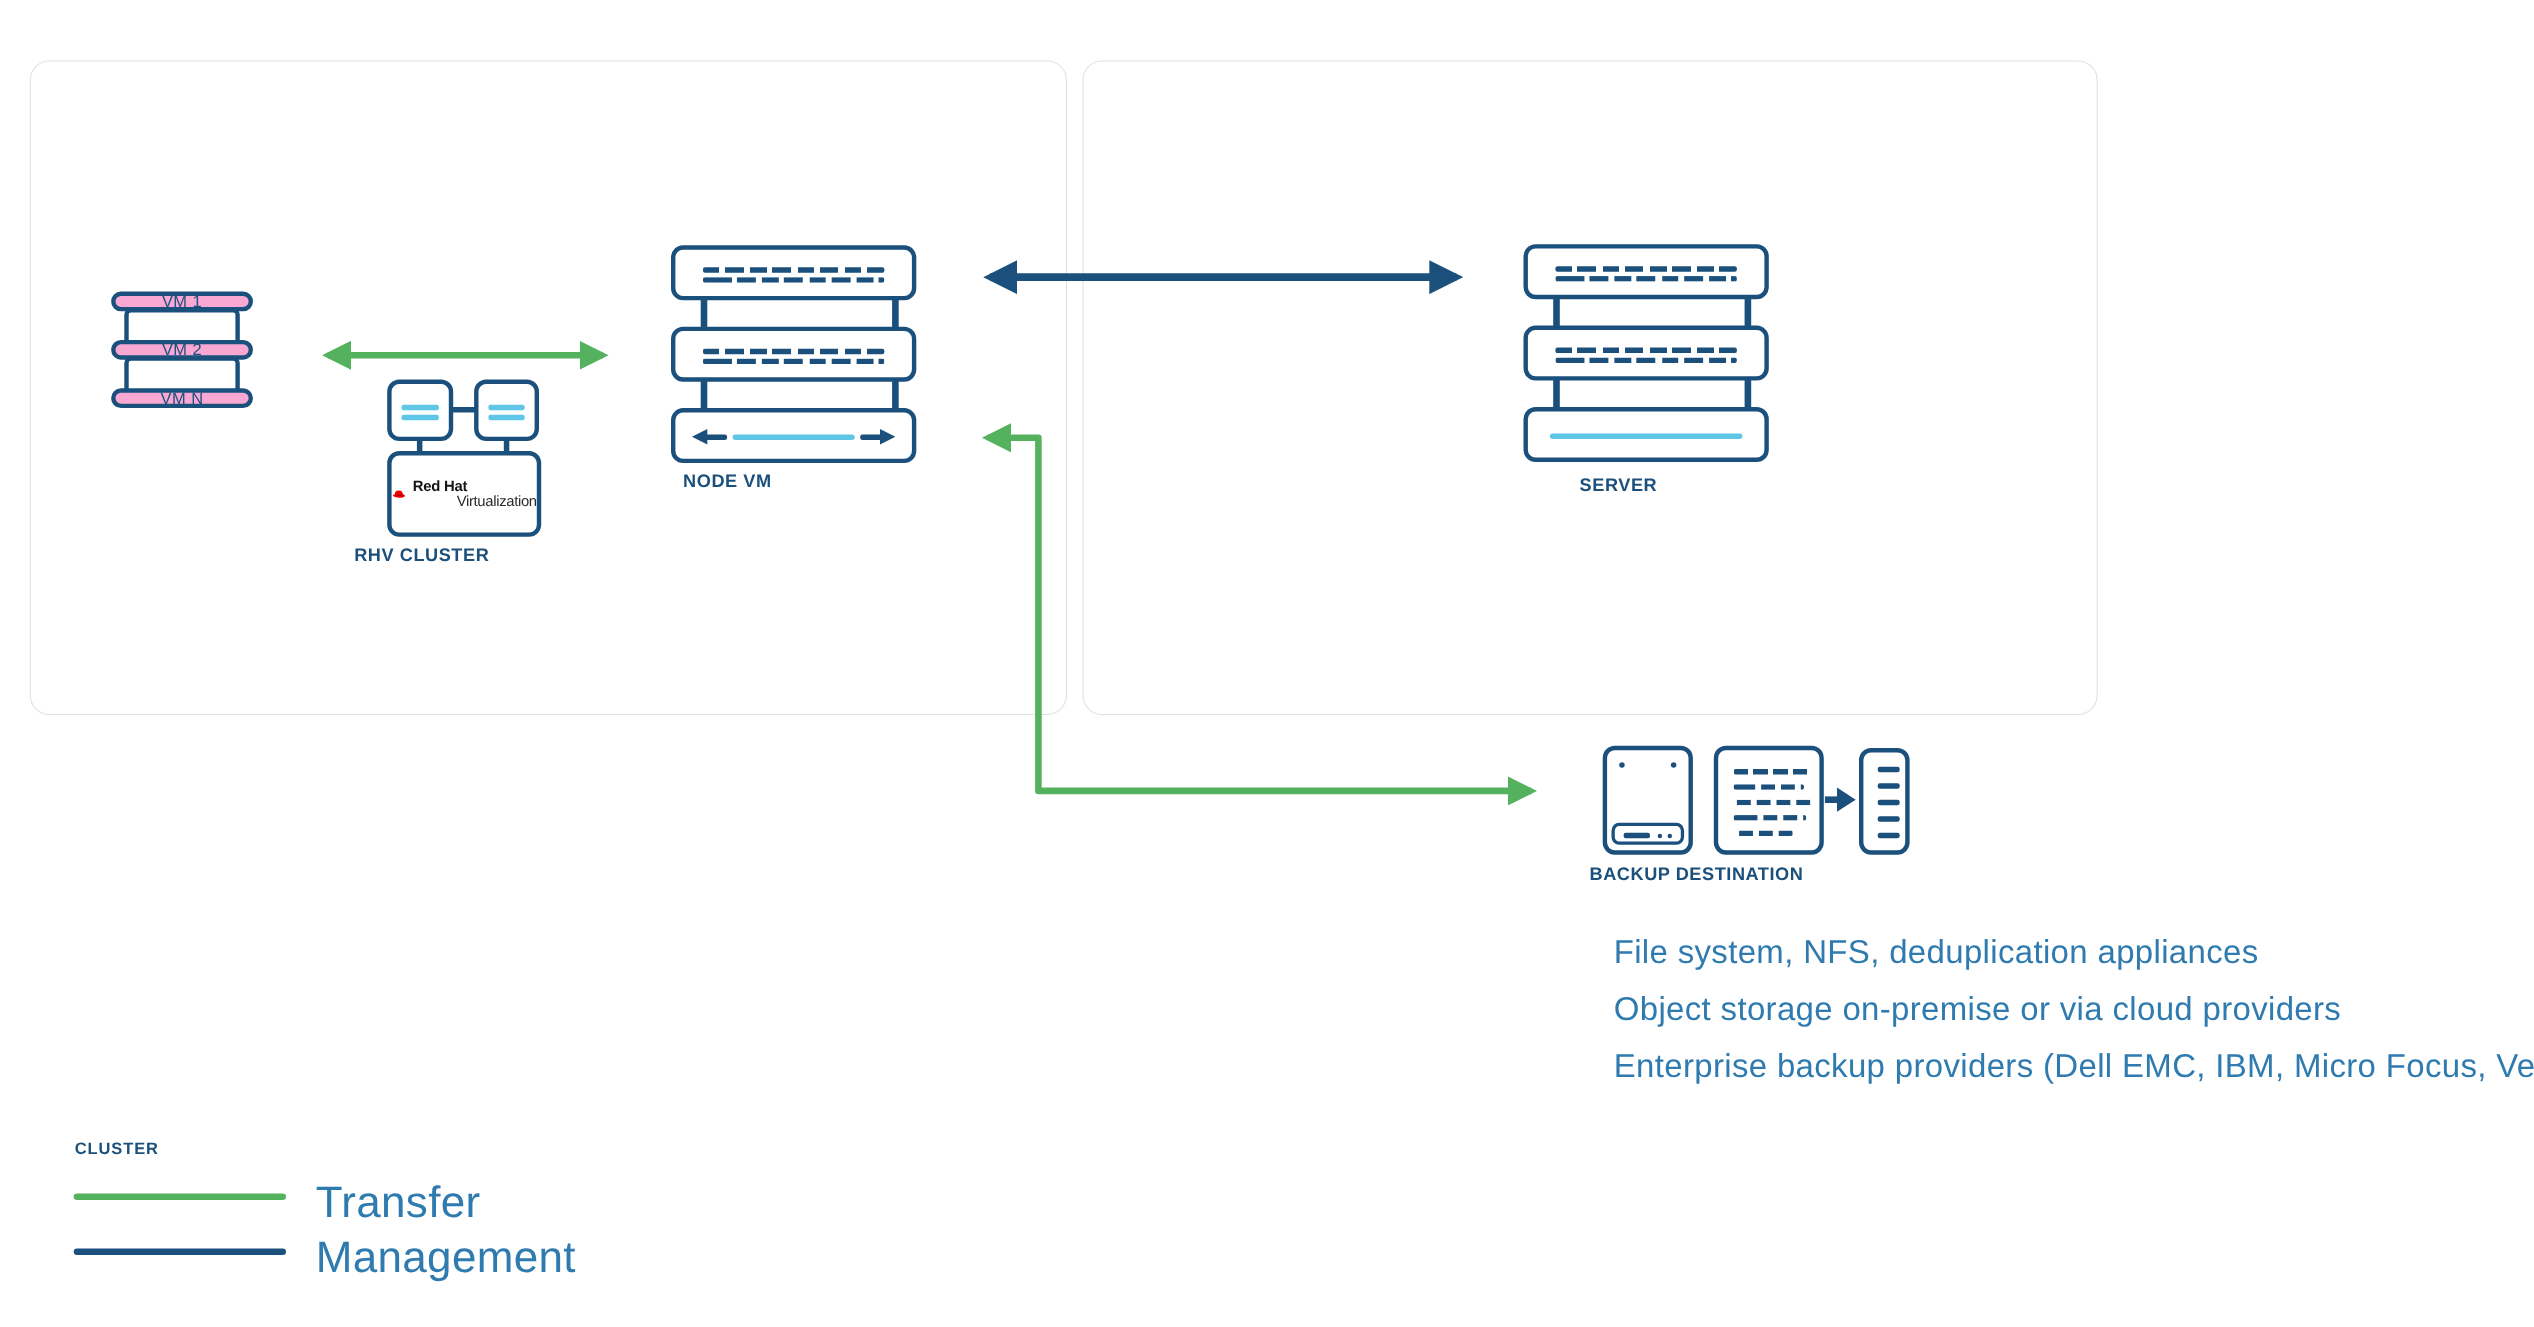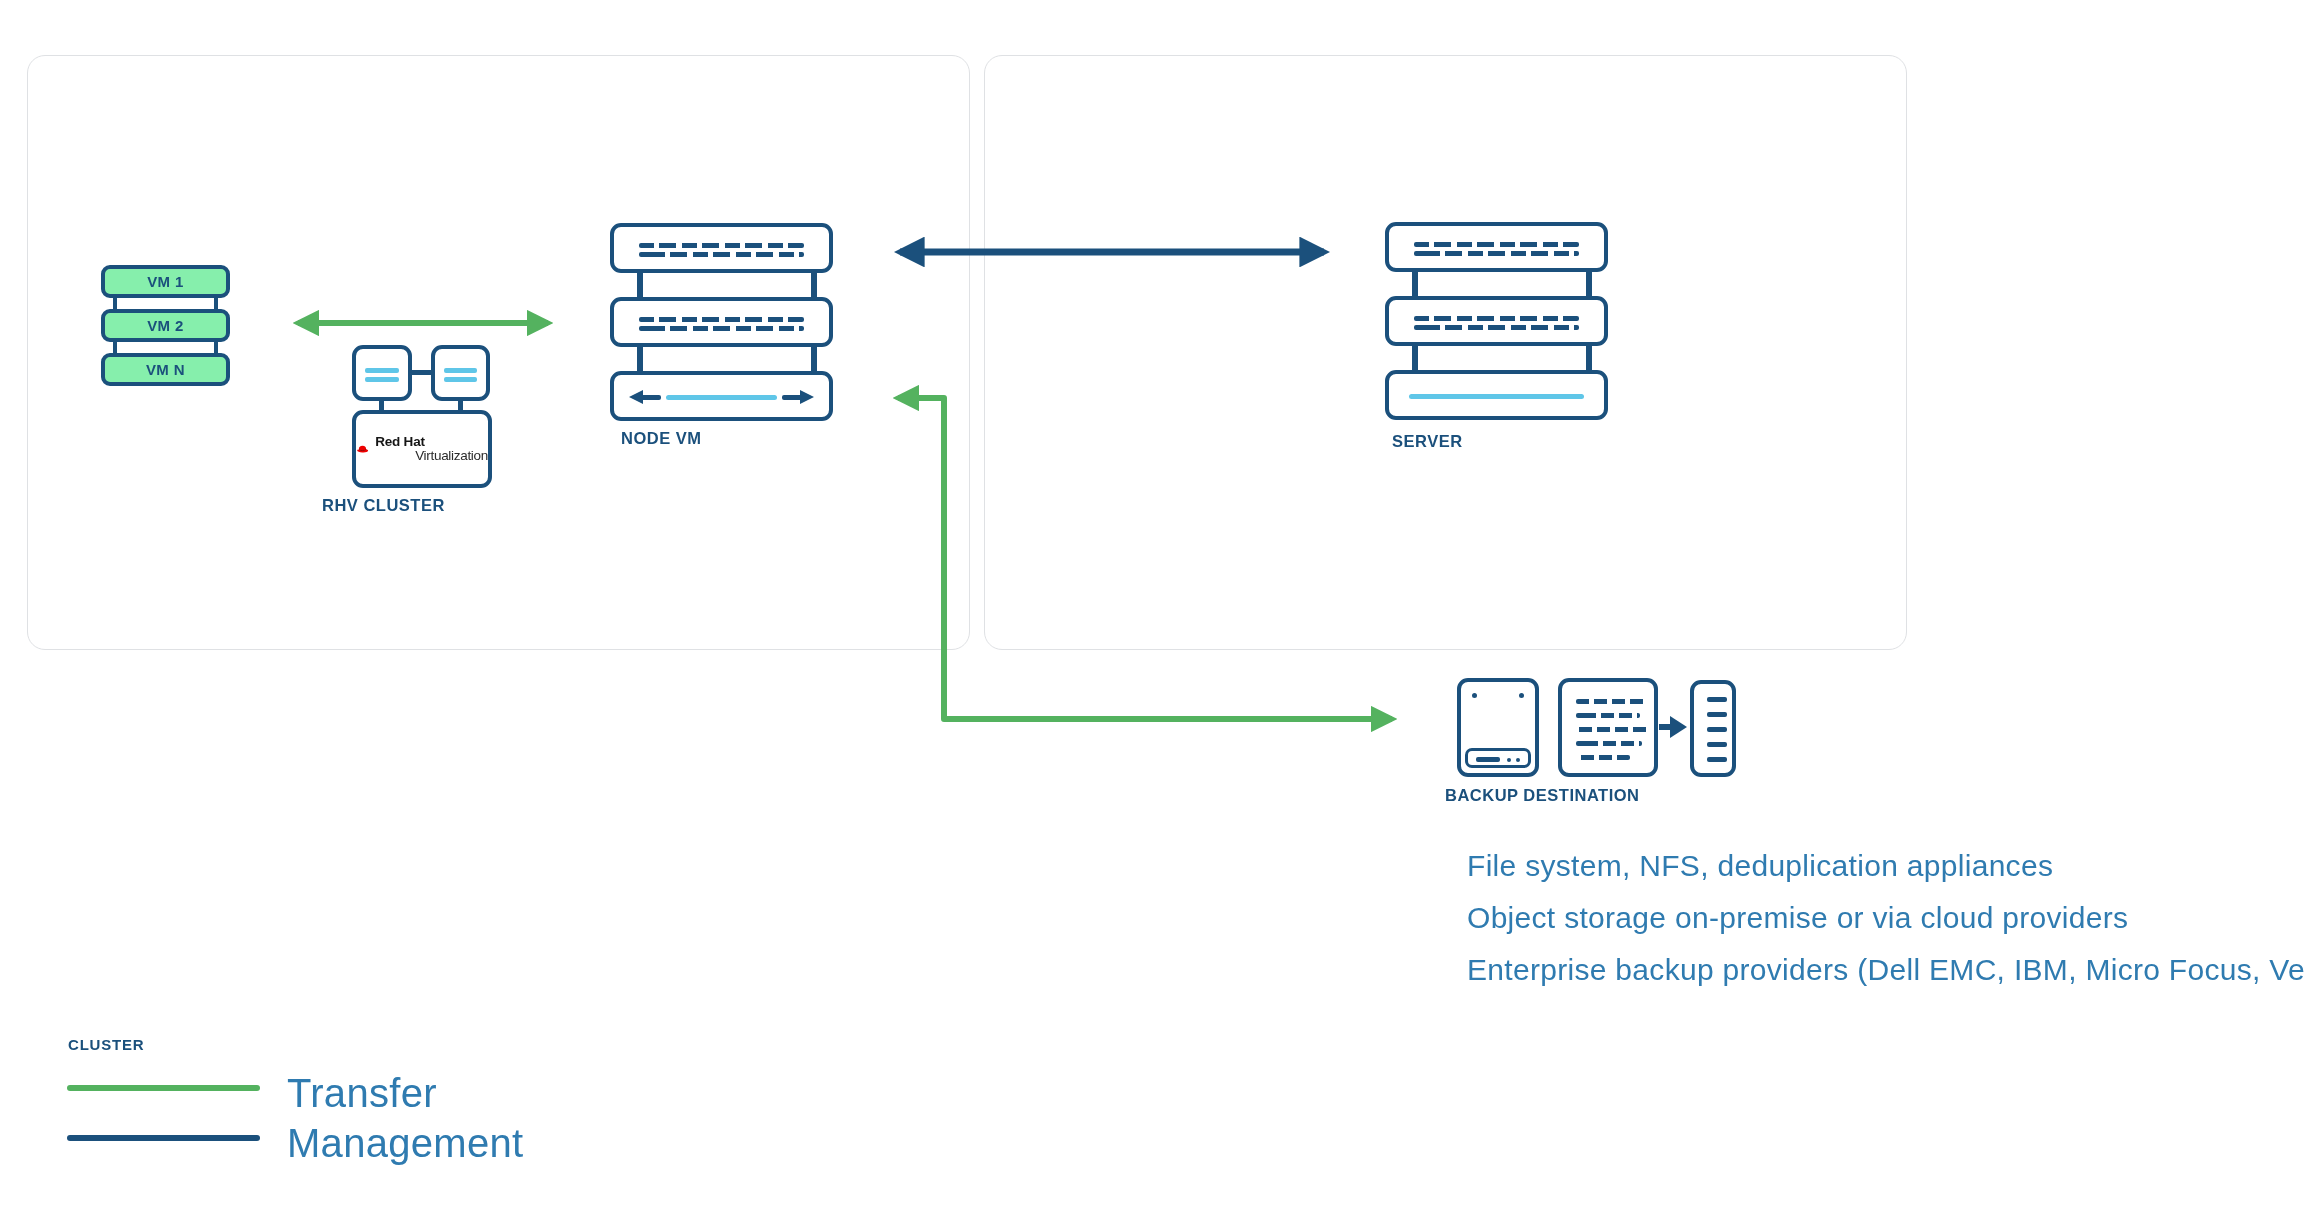--- a/index.html
+++ b/index.html
@@ -9,23 +9,23 @@
     --tblue:#2F7BB0;
     --panel:#dfe1e4;
   }
   html,body{margin:0;padding:0;background:#fff;}
   #canvas{position:relative;width:2304px;height:1206px;background:#fff;overflow:hidden;
           font-family:"Liberation Sans",sans-serif;}
   .panel{position:absolute;border:1.5px solid var(--panel);border-radius:18px;background:#fff;}
 
   
   .vm-stack{position:absolute;left:101px;top:265px;width:129px;height:118px;}
-  .vm-box{position:absolute;left:0;width:129px;height:33px;background:#86efac;border:4px solid var(--navy);
+  .vm-box{position:absolute;left:0;width:129px;height:18px;background:#f9a8d4;border:4px solid var(--navy);
           border-radius:9px;box-sizing:border-box;z-index:2;display:flex;align-items:center;justify-content:center;
-          font-weight:700;font-size:15px;color:var(--navy);letter-spacing:.4px;}
+          font-weight:400;font-size:15px;color:var(--navy);letter-spacing:.4px;}
   .vm-conn{position:absolute;left:12px;width:105px;height:40px;background:#fff;border:4px solid var(--navy);
            border-radius:6px;box-sizing:border-box;z-index:1;}
 
   
   .srv-icon{position:absolute;width:223px;height:198px;}
   .srv-post{position:absolute;width:6px;background:var(--navy);z-index:1;}
   .shelf{position:absolute;left:0;width:223px;height:50px;background:#fff;border:4.5px solid var(--navy);
          border-radius:11px;box-sizing:border-box;z-index:2;}
   .dash-row{position:absolute;left:25px;right:25px;height:4.5px;border-radius:2px;
             background:repeating-linear-gradient(90deg,var(--navy) 0 15px,transparent 15px 20px,
@@ -150,21 +150,21 @@
         <div class="dash-row r2"></div>
       </div>
     <div class="shelf" style="top:74px;">
         <div class="dash-row r1"></div>
         <div class="dash-row r2"></div>
       </div>
     <div class="shelf" style="top:148px;">
       <div class="io-line" style="left:20px;right:20px;"></div>
     </div>
   </div>
-  <div class="lbl" style="left:1392px;top:432px;width:200px;">SERVER</div>
+  <div class="lbl" style="left:1436px;top:432px;width:200px;">SERVER</div>
 
   <div class="bd-box" style="left:1457px;top:678px;width:82px;height:99px;">
     <div class="dot" style="left:11px;top:11px;"></div>
     <div class="dot" style="right:11px;top:11px;"></div>
     <div class="bd-bar">
       <div class="bar-dash"></div>
       <div class="dot d1"></div>
         <div class="dot d2"></div>
     </div>
   </div>

